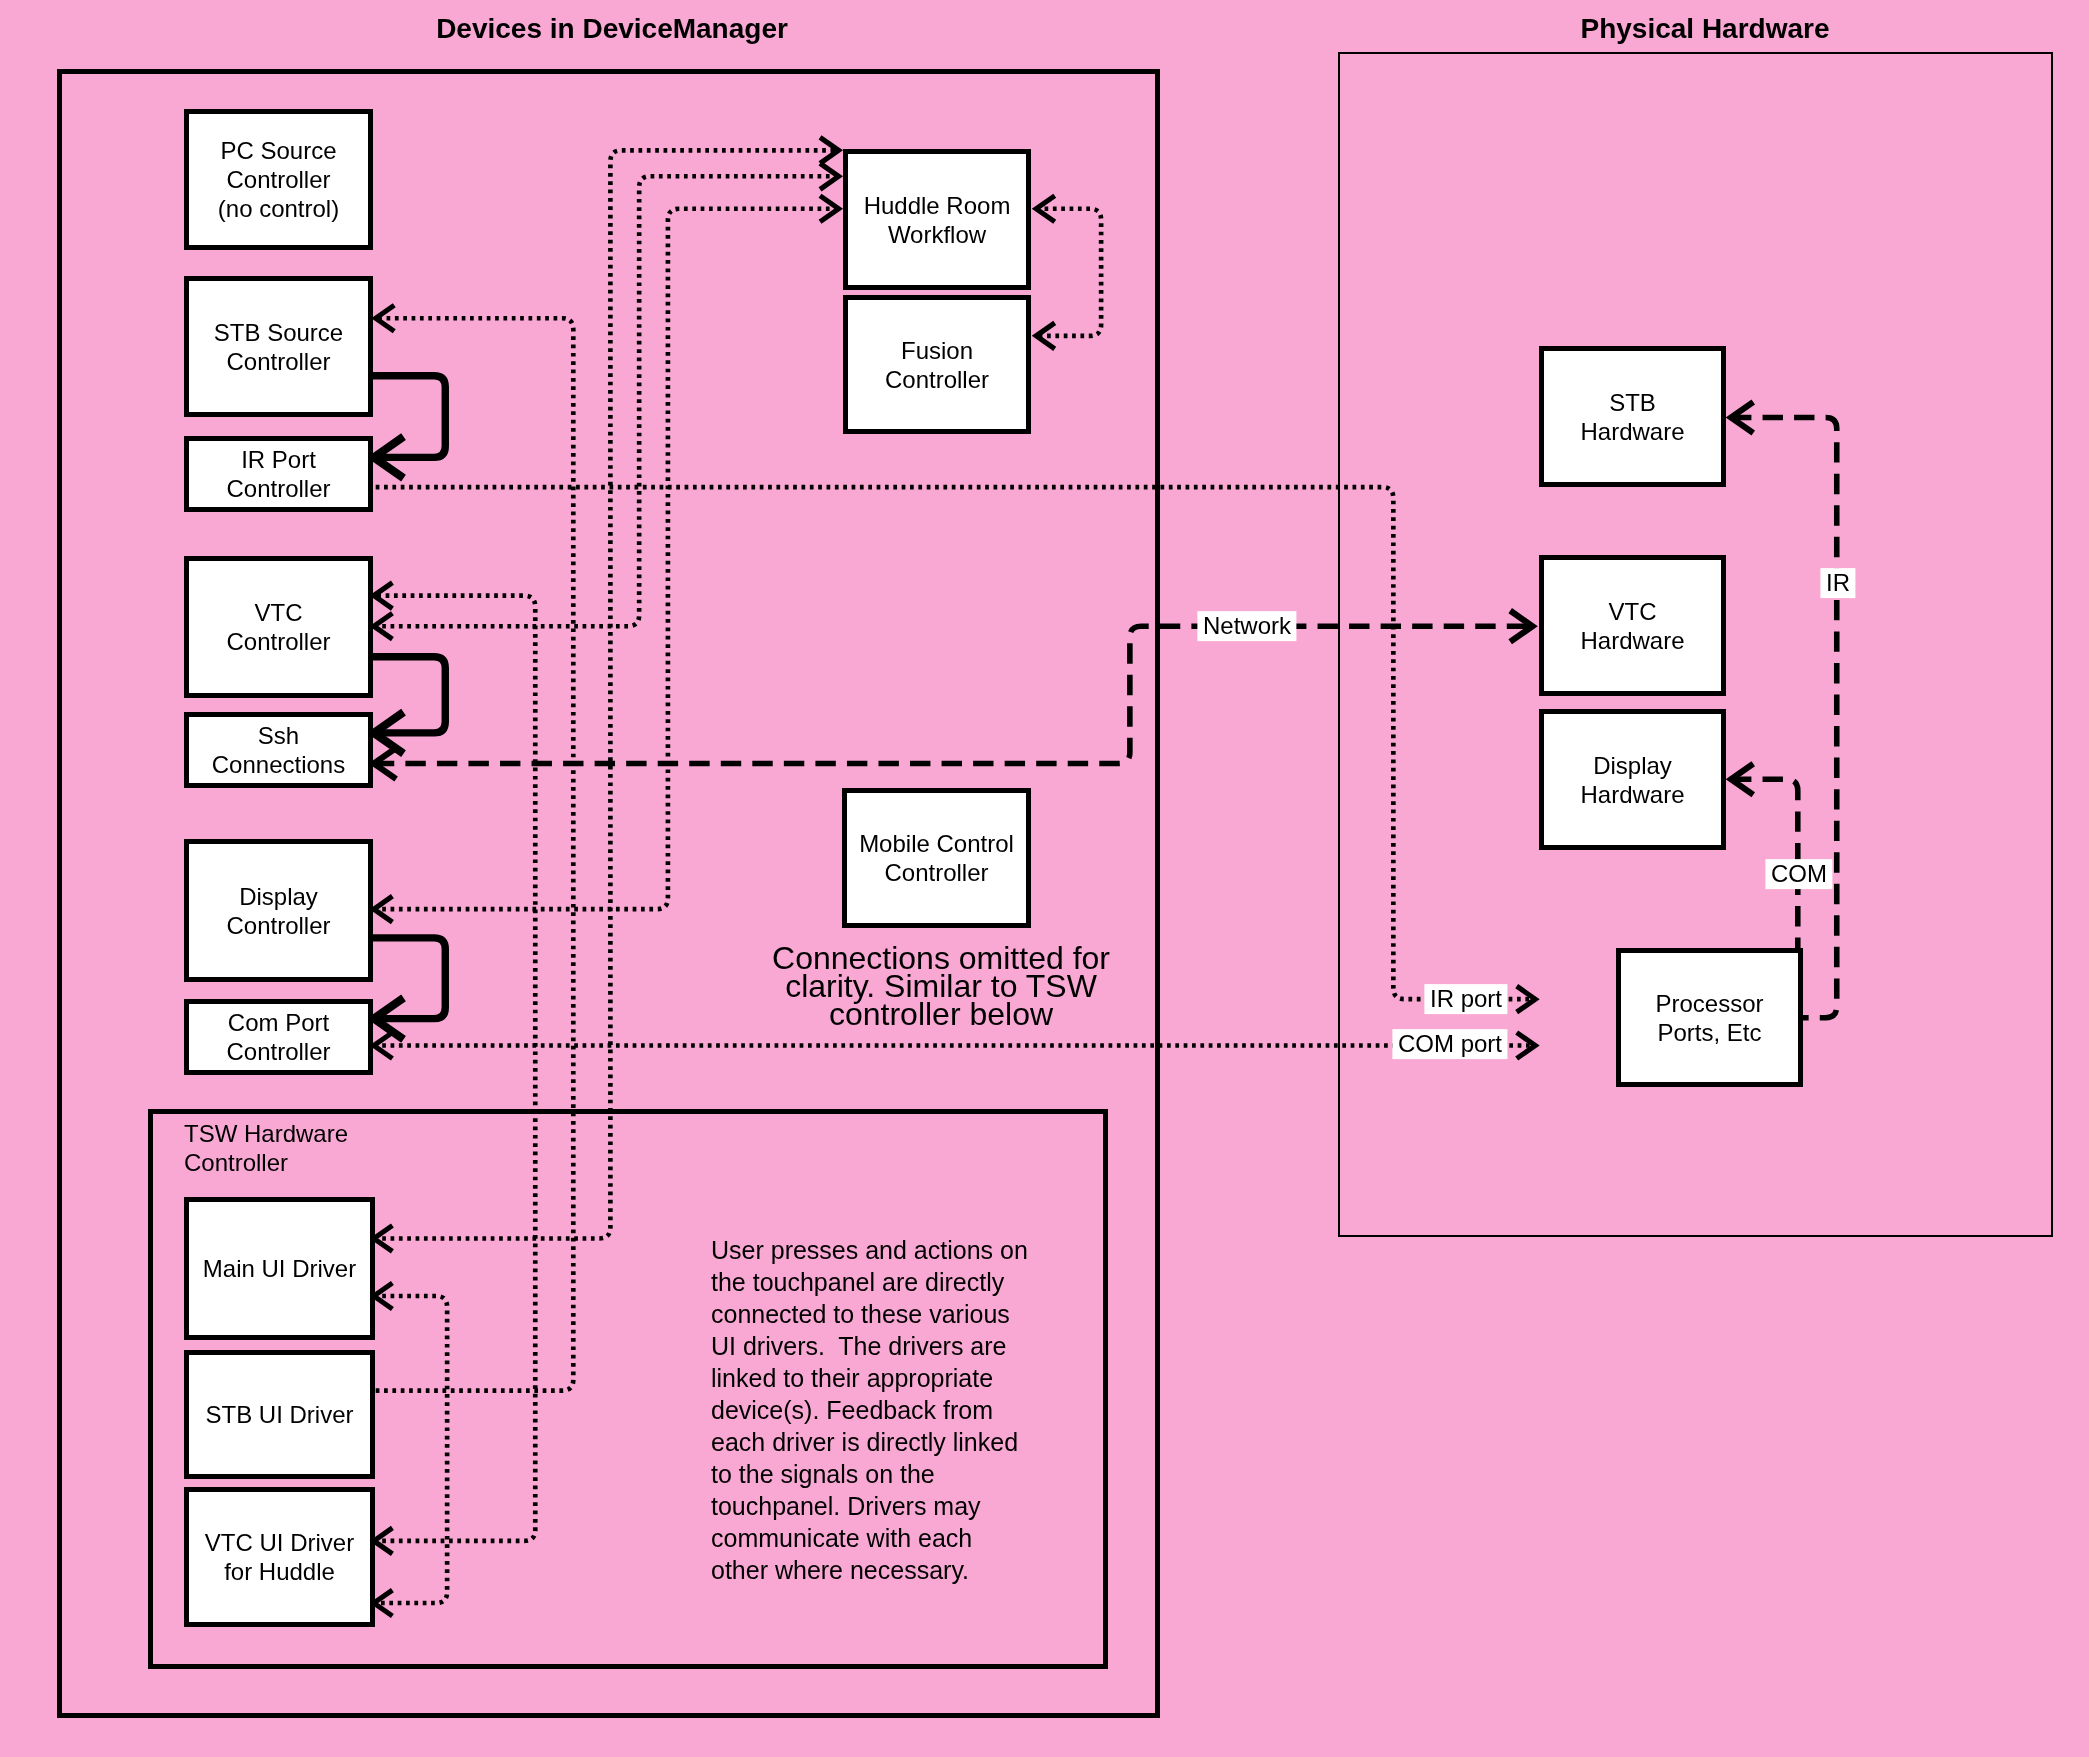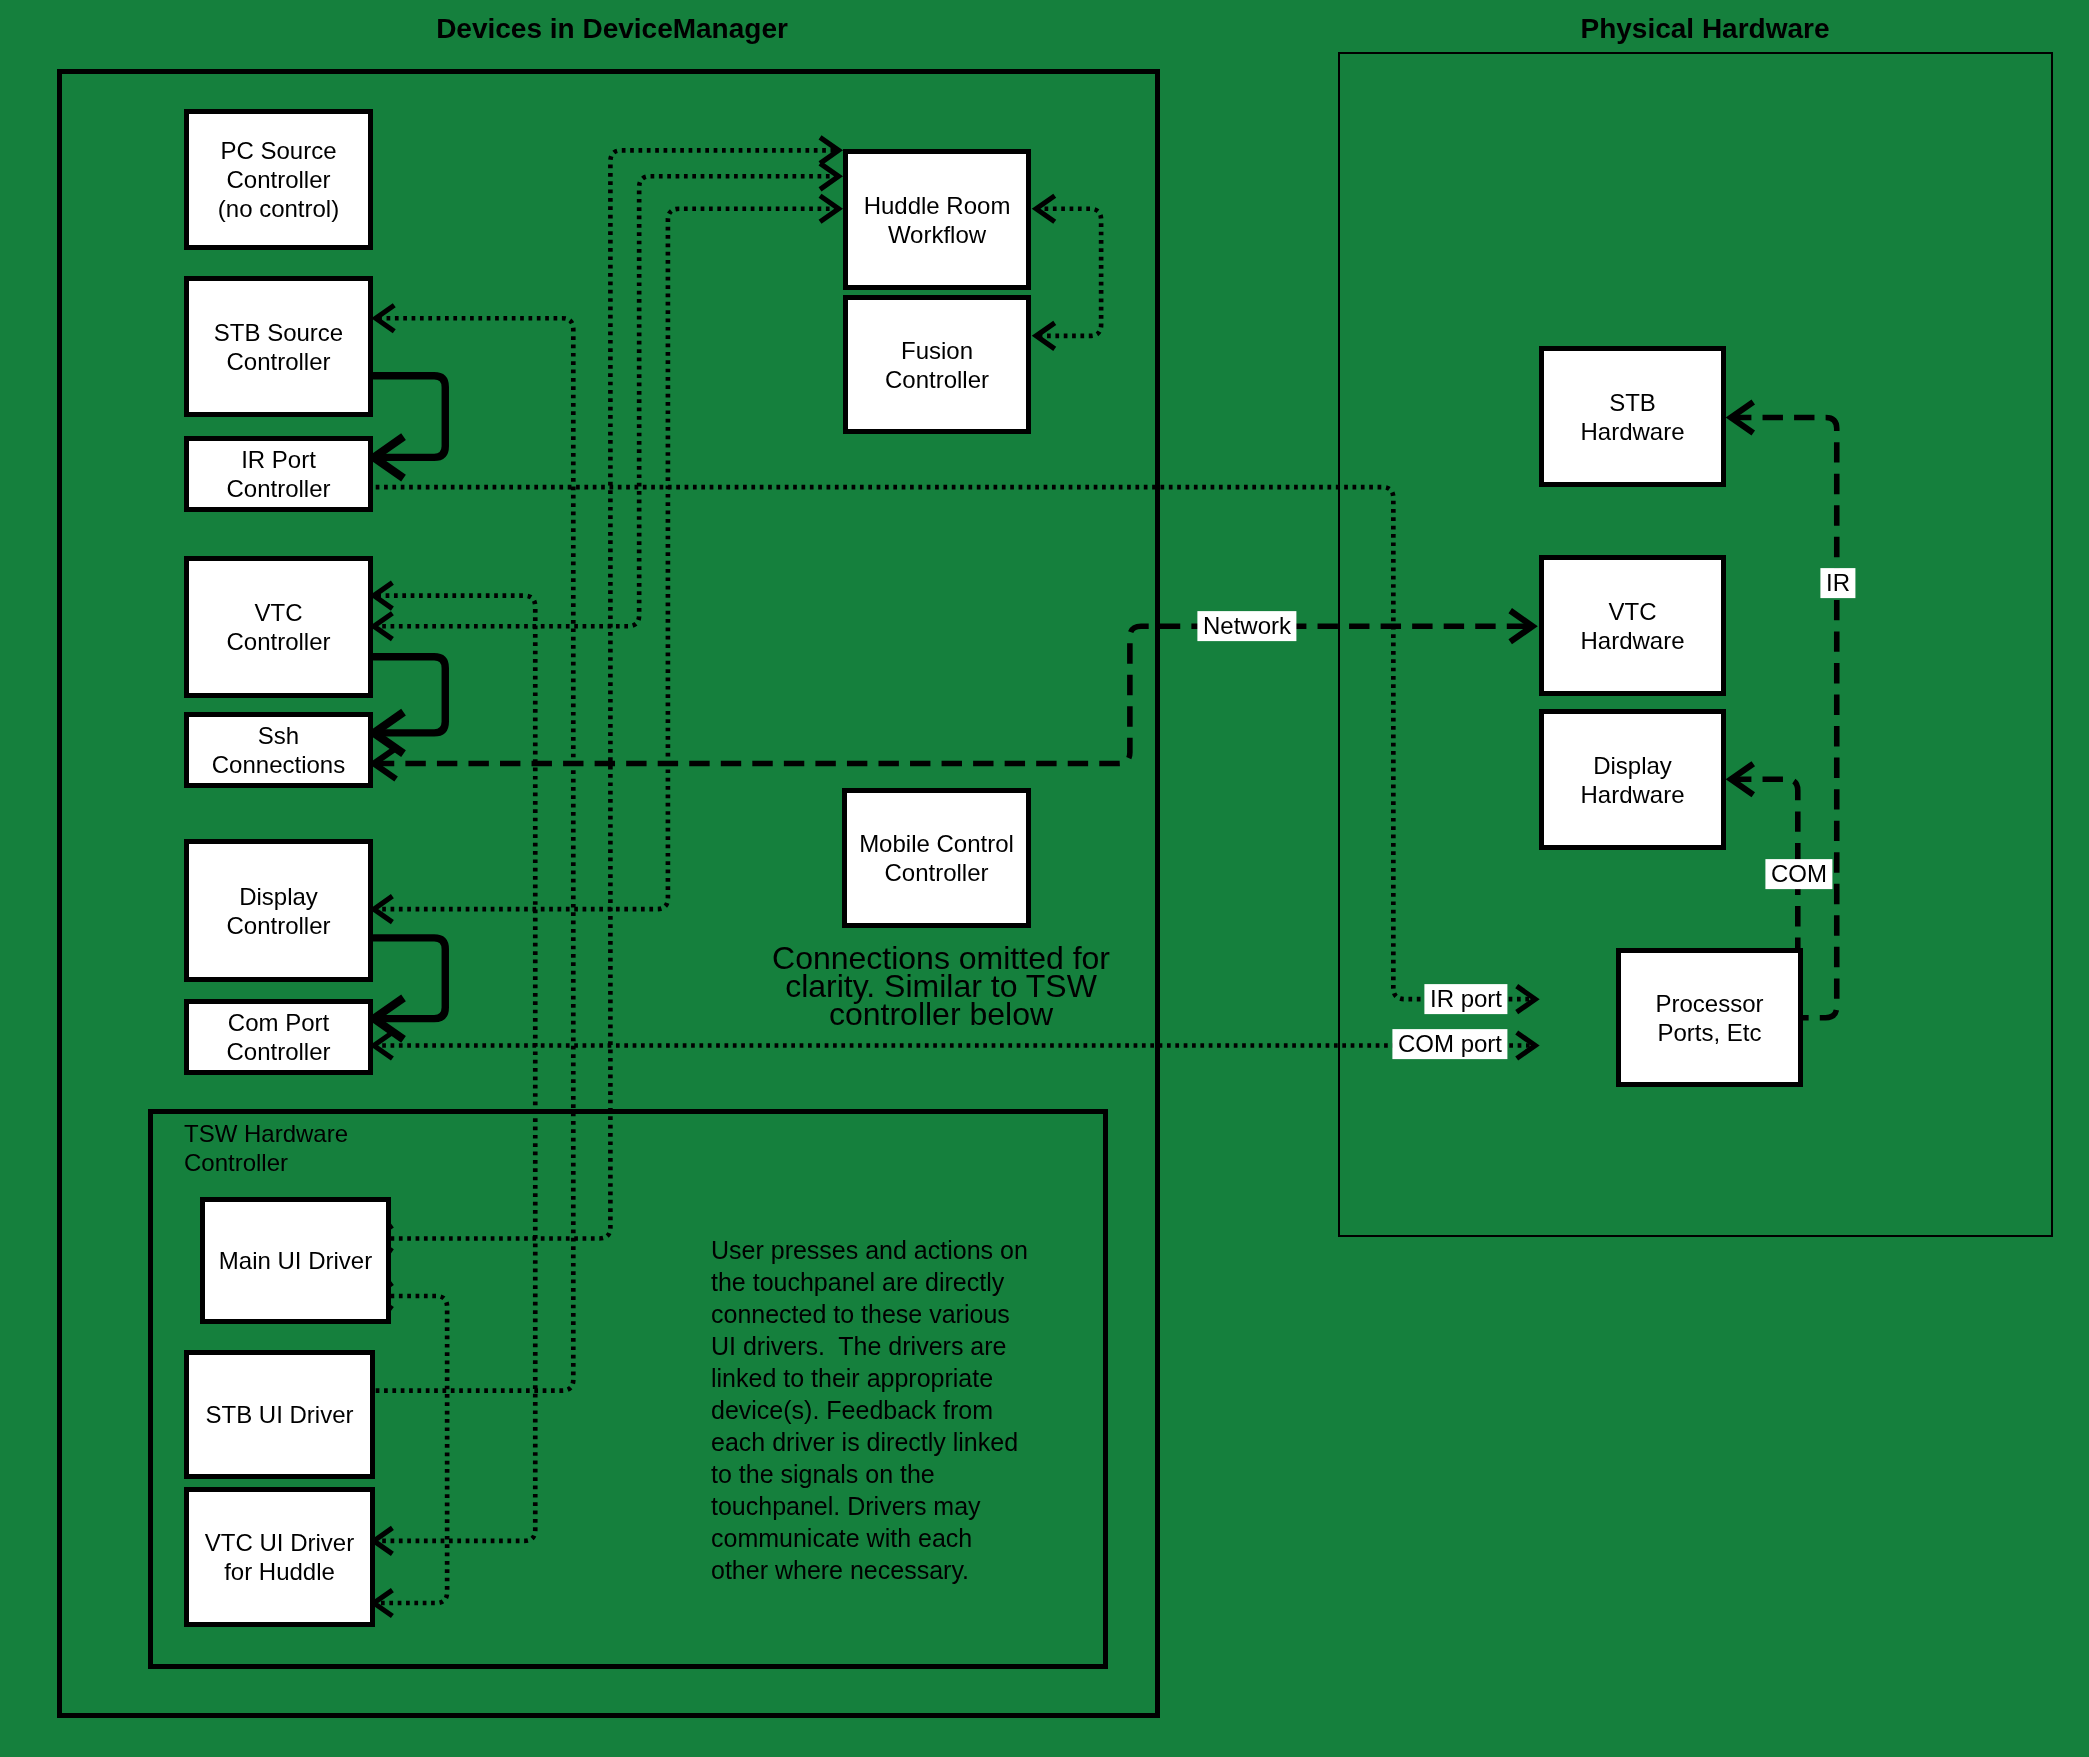--- a/index.html
+++ b/index.html
@@ -1,19 +1,19 @@
 <!DOCTYPE html>
 <html style="font-size:15px"><head>
 <meta charset="utf-8">
 <style>
   html,body{margin:0;padding:0;background:#ffffff;}
   .canvas{
     position:relative;
     width:2090px;height:1758px;
-    background:#15803d;
+    background:#f9a8d4;
     font-family:"Liberation Sans", sans-serif;
     color:#000;
     overflow:hidden;
   }
   .group-title{
     position:absolute;
     transform:translateX(-50%);
     font-size:28px;font-weight:bold;
     white-space:nowrap;
   }
@@ -109,21 +109,21 @@
 Controller</div>
   <div class="node" style="left:184px;top:556px;width:189px;height:142px;">VTC
 Controller</div>
   <div class="node" style="left:184px;top:712px;width:189px;height:76px;">Ssh
 Connections</div>
   <div class="node" style="left:184px;top:839px;width:189px;height:143px;">Display
 Controller</div>
   <div class="node" style="left:184px;top:999px;width:189px;height:76px;">Com Port
 Controller</div>
 
-  <div class="node" style="left:200px;top:1197px;width:191px;height:127px;">Main UI Driver</div>
+  <div class="node" style="left:184px;top:1197px;width:191px;height:143px;">Main UI Driver</div>
   <div class="node" style="left:184px;top:1487px;width:191px;height:140px;">VTC UI Driver
 for Huddle</div>
   <div class="node" style="left:184px;top:1350px;width:191px;height:129px;">STB UI Driver</div>
 
   <div class="node" style="left:843px;top:109px;width:188px;height:141px;margin-top:40px;">Huddle Room
 Workflow</div>
   <div class="node" style="left:843px;top:295px;width:188px;height:139px;">Fusion
 Controller</div>
   <div class="node" style="left:842px;top:788px;width:189px;height:140px;">Mobile Control
 Controller</div>

